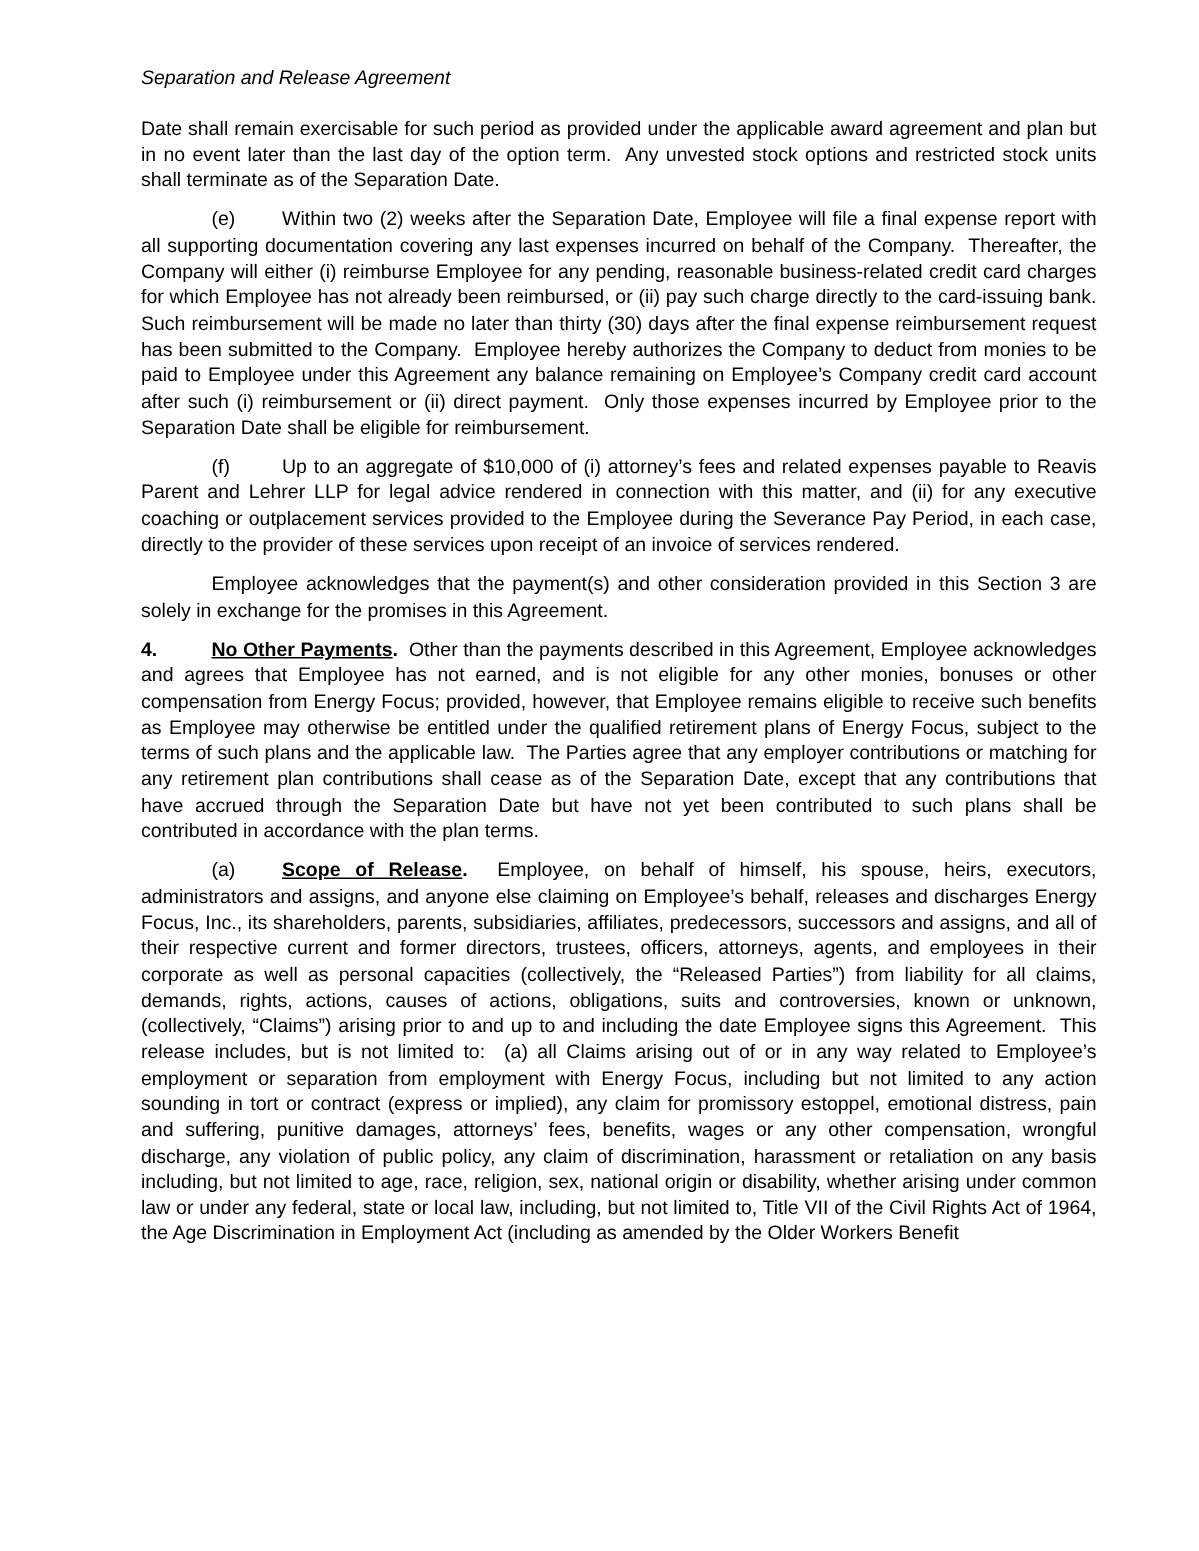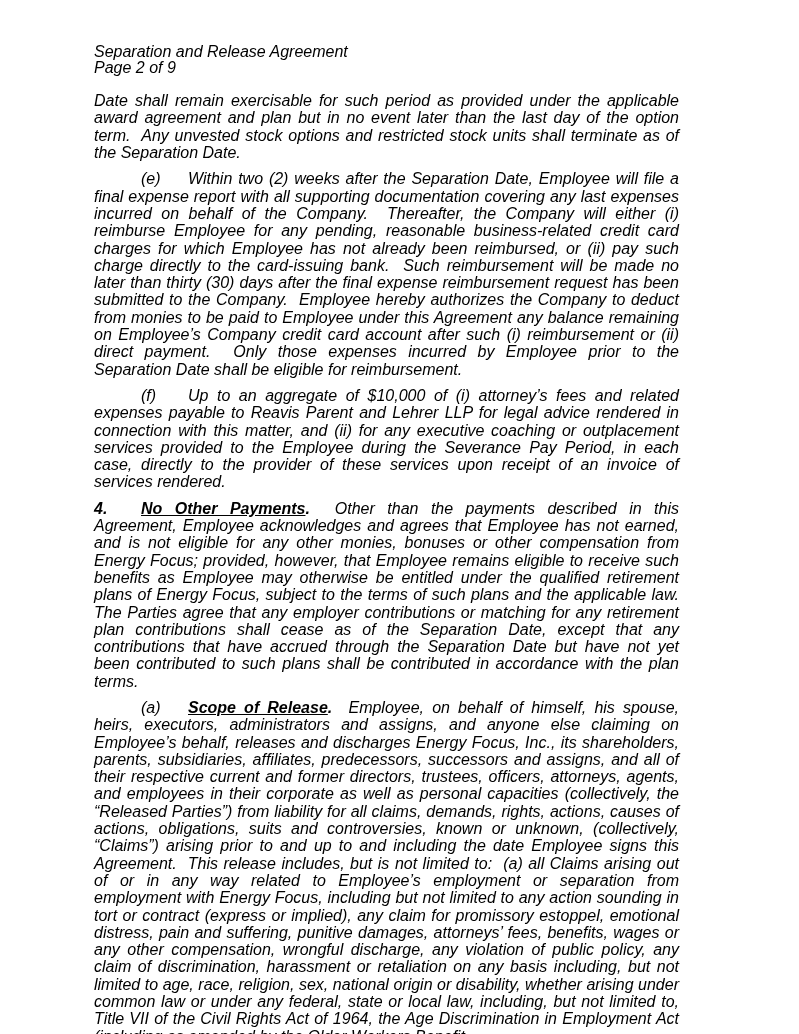--- a/index.html
+++ b/index.html
@@ -7,35 +7,34 @@
   body {
     width: 799px;
     font-family: "Liberation Sans", sans-serif;
     color: #000000;
   }
   .page {
     position: relative;
     width: 799px;
     height: 1034px;
     background: #ffffff;
-    padding: 44px 120px 20px 94px;
+    padding: 44px 68px 20px 94px;
     overflow: hidden;
-    font-size: 16px;
+    font-size: 13px;
     line-height: 17.3px;
   }
   .doc-header {
     font-style: italic;
     line-height: 15.6px;
     margin-bottom: 17px;
   }
   .para {
     text-align: justify;
     white-space: pre-wrap;
     margin-bottom: 9px;
-    font-style: italic;
   }
   .para.indent { text-indent: 47px; }
   .tab-label,
   .sec-num {
     display: inline-block;
     width: 47px;
     text-indent: 0;
     white-space: normal;
     vertical-align: baseline;
   }
@@ -43,28 +42,28 @@
   .run-heading { font-weight: bold; text-decoration: underline; }
   .run-punct { font-weight: bold; }
 </style>
 </head>
 <body>
 
 <div class="page">
 
   <div class="doc-header">
     <div>Separation and Release Agreement</div>
-    <div>Page 2 of 9</div>
   </div>
 
   <p class="para"><span>Date shall remain exercisable for such period as provided under the applicable award agreement and plan but in no event later than the last day of the option term.  Any unvested stock options and restricted stock units shall terminate as of the Separation Date.</span></p>
 
   <p class="para indent"><span class="tab-label">(e)</span><span>Within two (2) weeks after the Separation Date, Employee will file a final expense report with all supporting documentation covering any last expenses incurred on behalf of the Company.  Thereafter, the Company will either (i) reimburse Employee for any pending, reasonable business-related credit card charges for which Employee has not already been reimbursed, or (ii) pay such charge directly to the card-issuing bank.  Such reimbursement will be made no later than thirty (30) days after the final expense reimbursement request has been submitted to the Company.  Employee hereby authorizes the Company to deduct from monies to be paid to Employee under this Agreement any balance remaining on Employee’s Company credit card account after such (i) reimbursement or (ii) direct payment.  Only those expenses incurred by Employee prior to the Separation Date shall be eligible for reimbursement.</span></p>
 
   <p class="para indent"><span class="tab-label">(f)</span><span>Up to an aggregate of $10,000 of (i) attorney’s fees and related expenses payable to Reavis Parent and Lehrer LLP for legal advice rendered in connection with this matter, and (ii) for any executive coaching or outplacement services provided to the Employee during the Severance Pay Period, in each case, directly to the provider of these services upon receipt of an invoice of services rendered.</span></p>
 
+  <p class="para indent"><span>Employee acknowledges that the payment(s) and other consideration provided in this Section 3 are solely in exchange for the promises in this Agreement.</span></p>
 
   <p class="para"><span class="sec-num">4.</span><span class="run-heading">No Other Payments</span><span class="run-punct">.</span><span>  Other than the payments described in this Agreement, Employee acknowledges and agrees that Employee has not earned, and is not eligible for any other monies, bonuses or other compensation from Energy Focus; provided, however, that Employee remains eligible to receive such benefits as Employee may otherwise be entitled under the qualified retirement plans of Energy Focus, subject to the terms of such plans and the applicable law.  The Parties agree that any employer contributions or matching for any retirement plan contributions shall cease as of the Separation Date, except that any contributions that have accrued through the Separation Date but have not yet been contributed to such plans shall be contributed in accordance with the plan terms.</span></p>
 
 
   <p class="para indent"><span class="tab-label">(a)</span><span class="run-heading">Scope of Release</span><span class="run-punct">.</span><span>  Employee, on behalf of himself, his spouse, heirs, executors, administrators and assigns, and anyone else claiming on Employee’s behalf, releases and discharges Energy Focus, Inc., its shareholders, parents, subsidiaries, affiliates, predecessors, successors and assigns, and all of their respective current and former directors, trustees, officers, attorneys, agents, and employees in their corporate as well as personal capacities (collectively, the “Released Parties”) from liability for all claims, demands, rights, actions, causes of actions, obligations, suits and controversies, known or unknown, (collectively, “Claims”) arising prior to and up to and including the date Employee signs this Agreement.  This release includes, but is not limited to:  (a) all Claims arising out of or in any way related to Employee’s employment or separation from employment with Energy Focus, including but not limited to any action sounding in tort or contract (express or implied), any claim for promissory estoppel, emotional distress, pain and suffering, punitive damages, attorneys’ fees, benefits, wages or any other compensation, wrongful discharge, any violation of public policy, any claim of discrimination, harassment or retaliation on any basis including, but not limited to age, race, religion, sex, national origin or disability, whether arising under common law or under any federal, state or local law, including, but not limited to, Title VII of the Civil Rights Act of 1964, the Age Discrimination in Employment Act (including as amended by the Older Workers Benefit</span></p>
 
 </div>
 
 </body></html>

